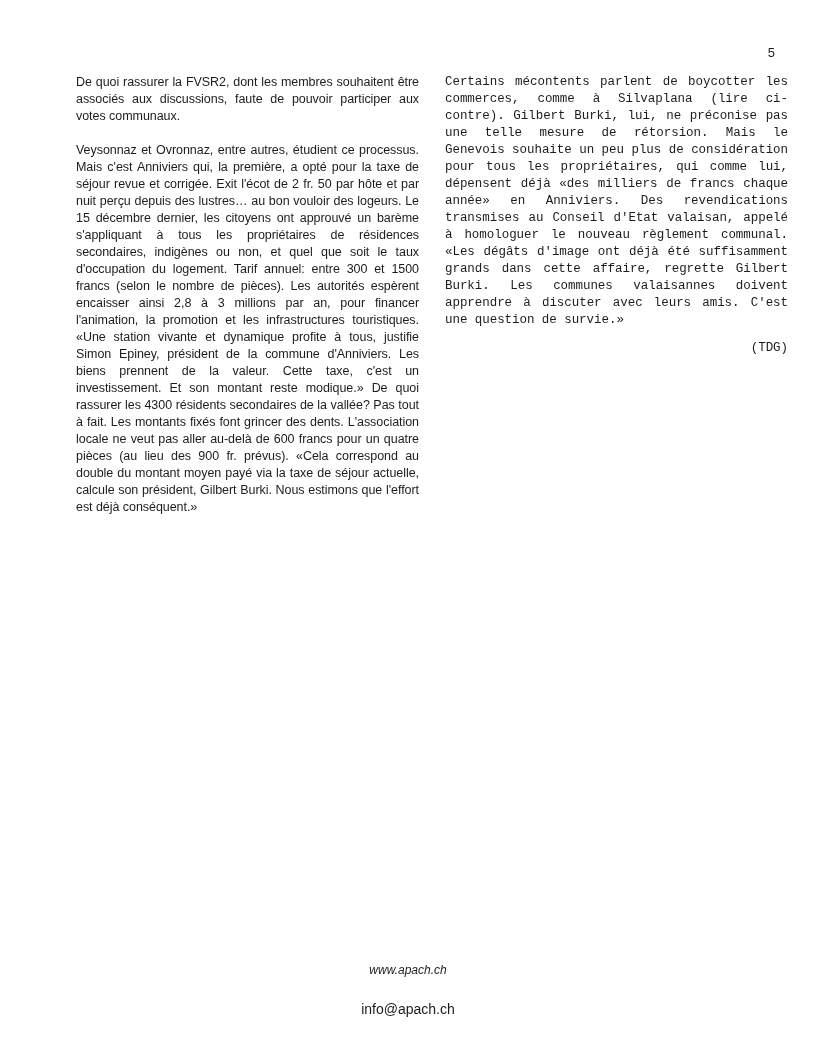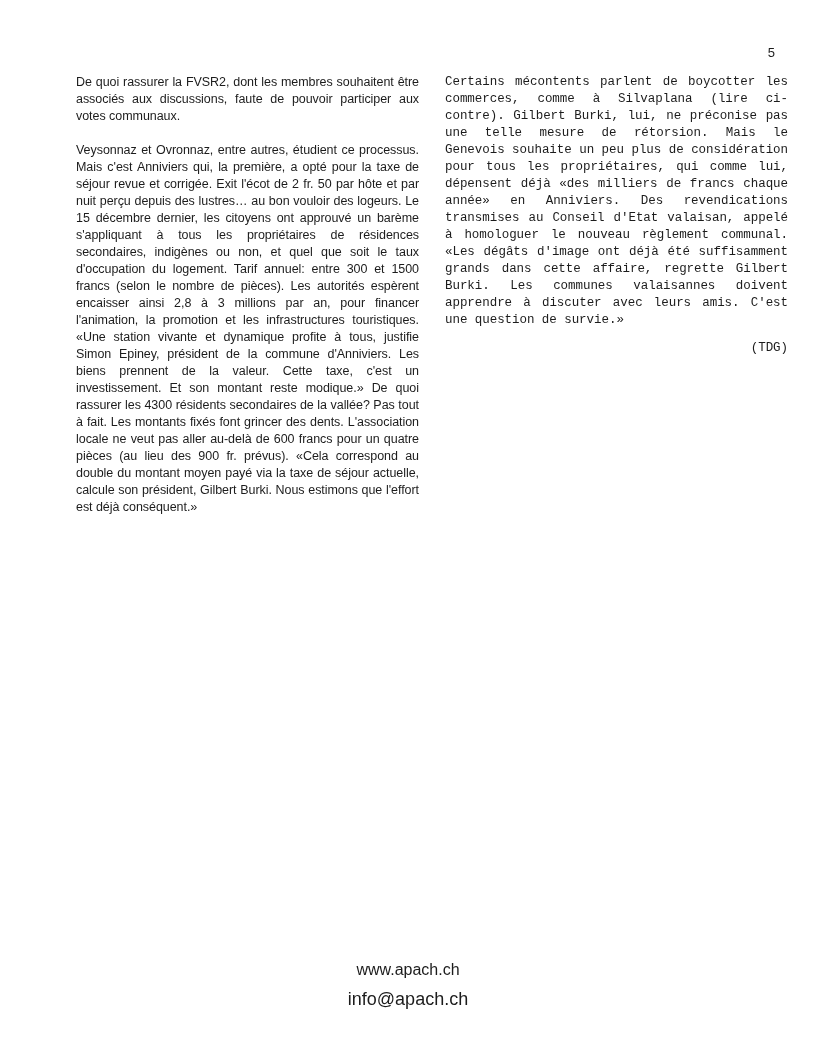--- a/index.html
+++ b/index.html
@@ -47,28 +47,29 @@
   .credit { text-align: right; }
   .footer {
     position: absolute;
     top: 957px;
     left: 0;
     width: 816px;
     text-align: center;
     color: #1c1c1c;
   }
   .footer-site {
-    font-size: 16px;
+    font-size: 12px;
     line-height: 26px;
     display: inline-block;
+    font-style: italic;
   }
   .footer-email {
-    font-size: 18px;
+    font-size: 14px;
     line-height: 18px;
-    margin-top: 7px;
+    margin-top: 17px;
   }
   .footer-email span { display: inline-block; }
 </style>
 </head>
 <body>
 
 <div class="page">
 
   <div class="page-number">5</div>
 

